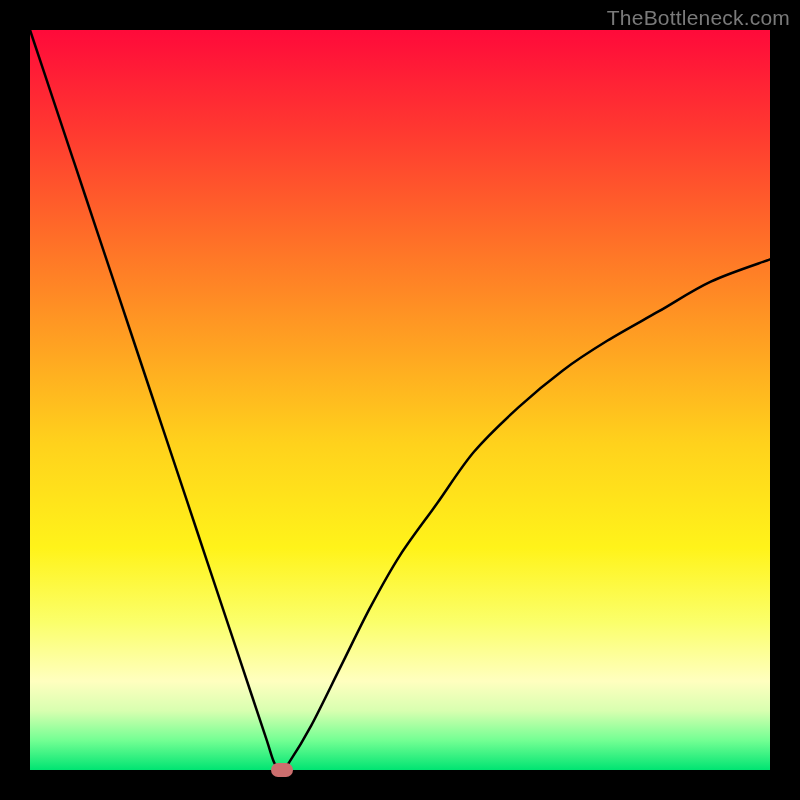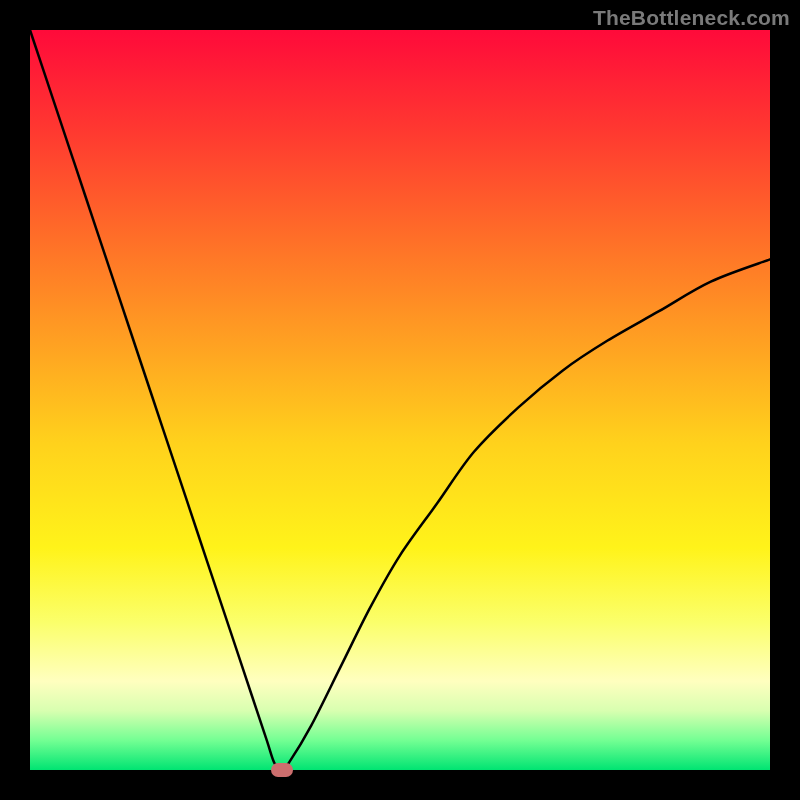--- a/index.html
+++ b/index.html
@@ -31,21 +31,21 @@
       #73ff93 96%,
       #00e472 100%
     );
   }
   .watermark {
     position: absolute;
     top: 6px;
     right: 10px;
     color: #7a7a7a;
     font-size: 21px;
-    font-weight: 700;
+    font-weight: 400;
     letter-spacing: 0.2px;
     user-select: none;
   }
   svg.curve {
     position: absolute;
     left: 0;
     top: 0;
     width: 740px;
     height: 740px;
     overflow: visible;

